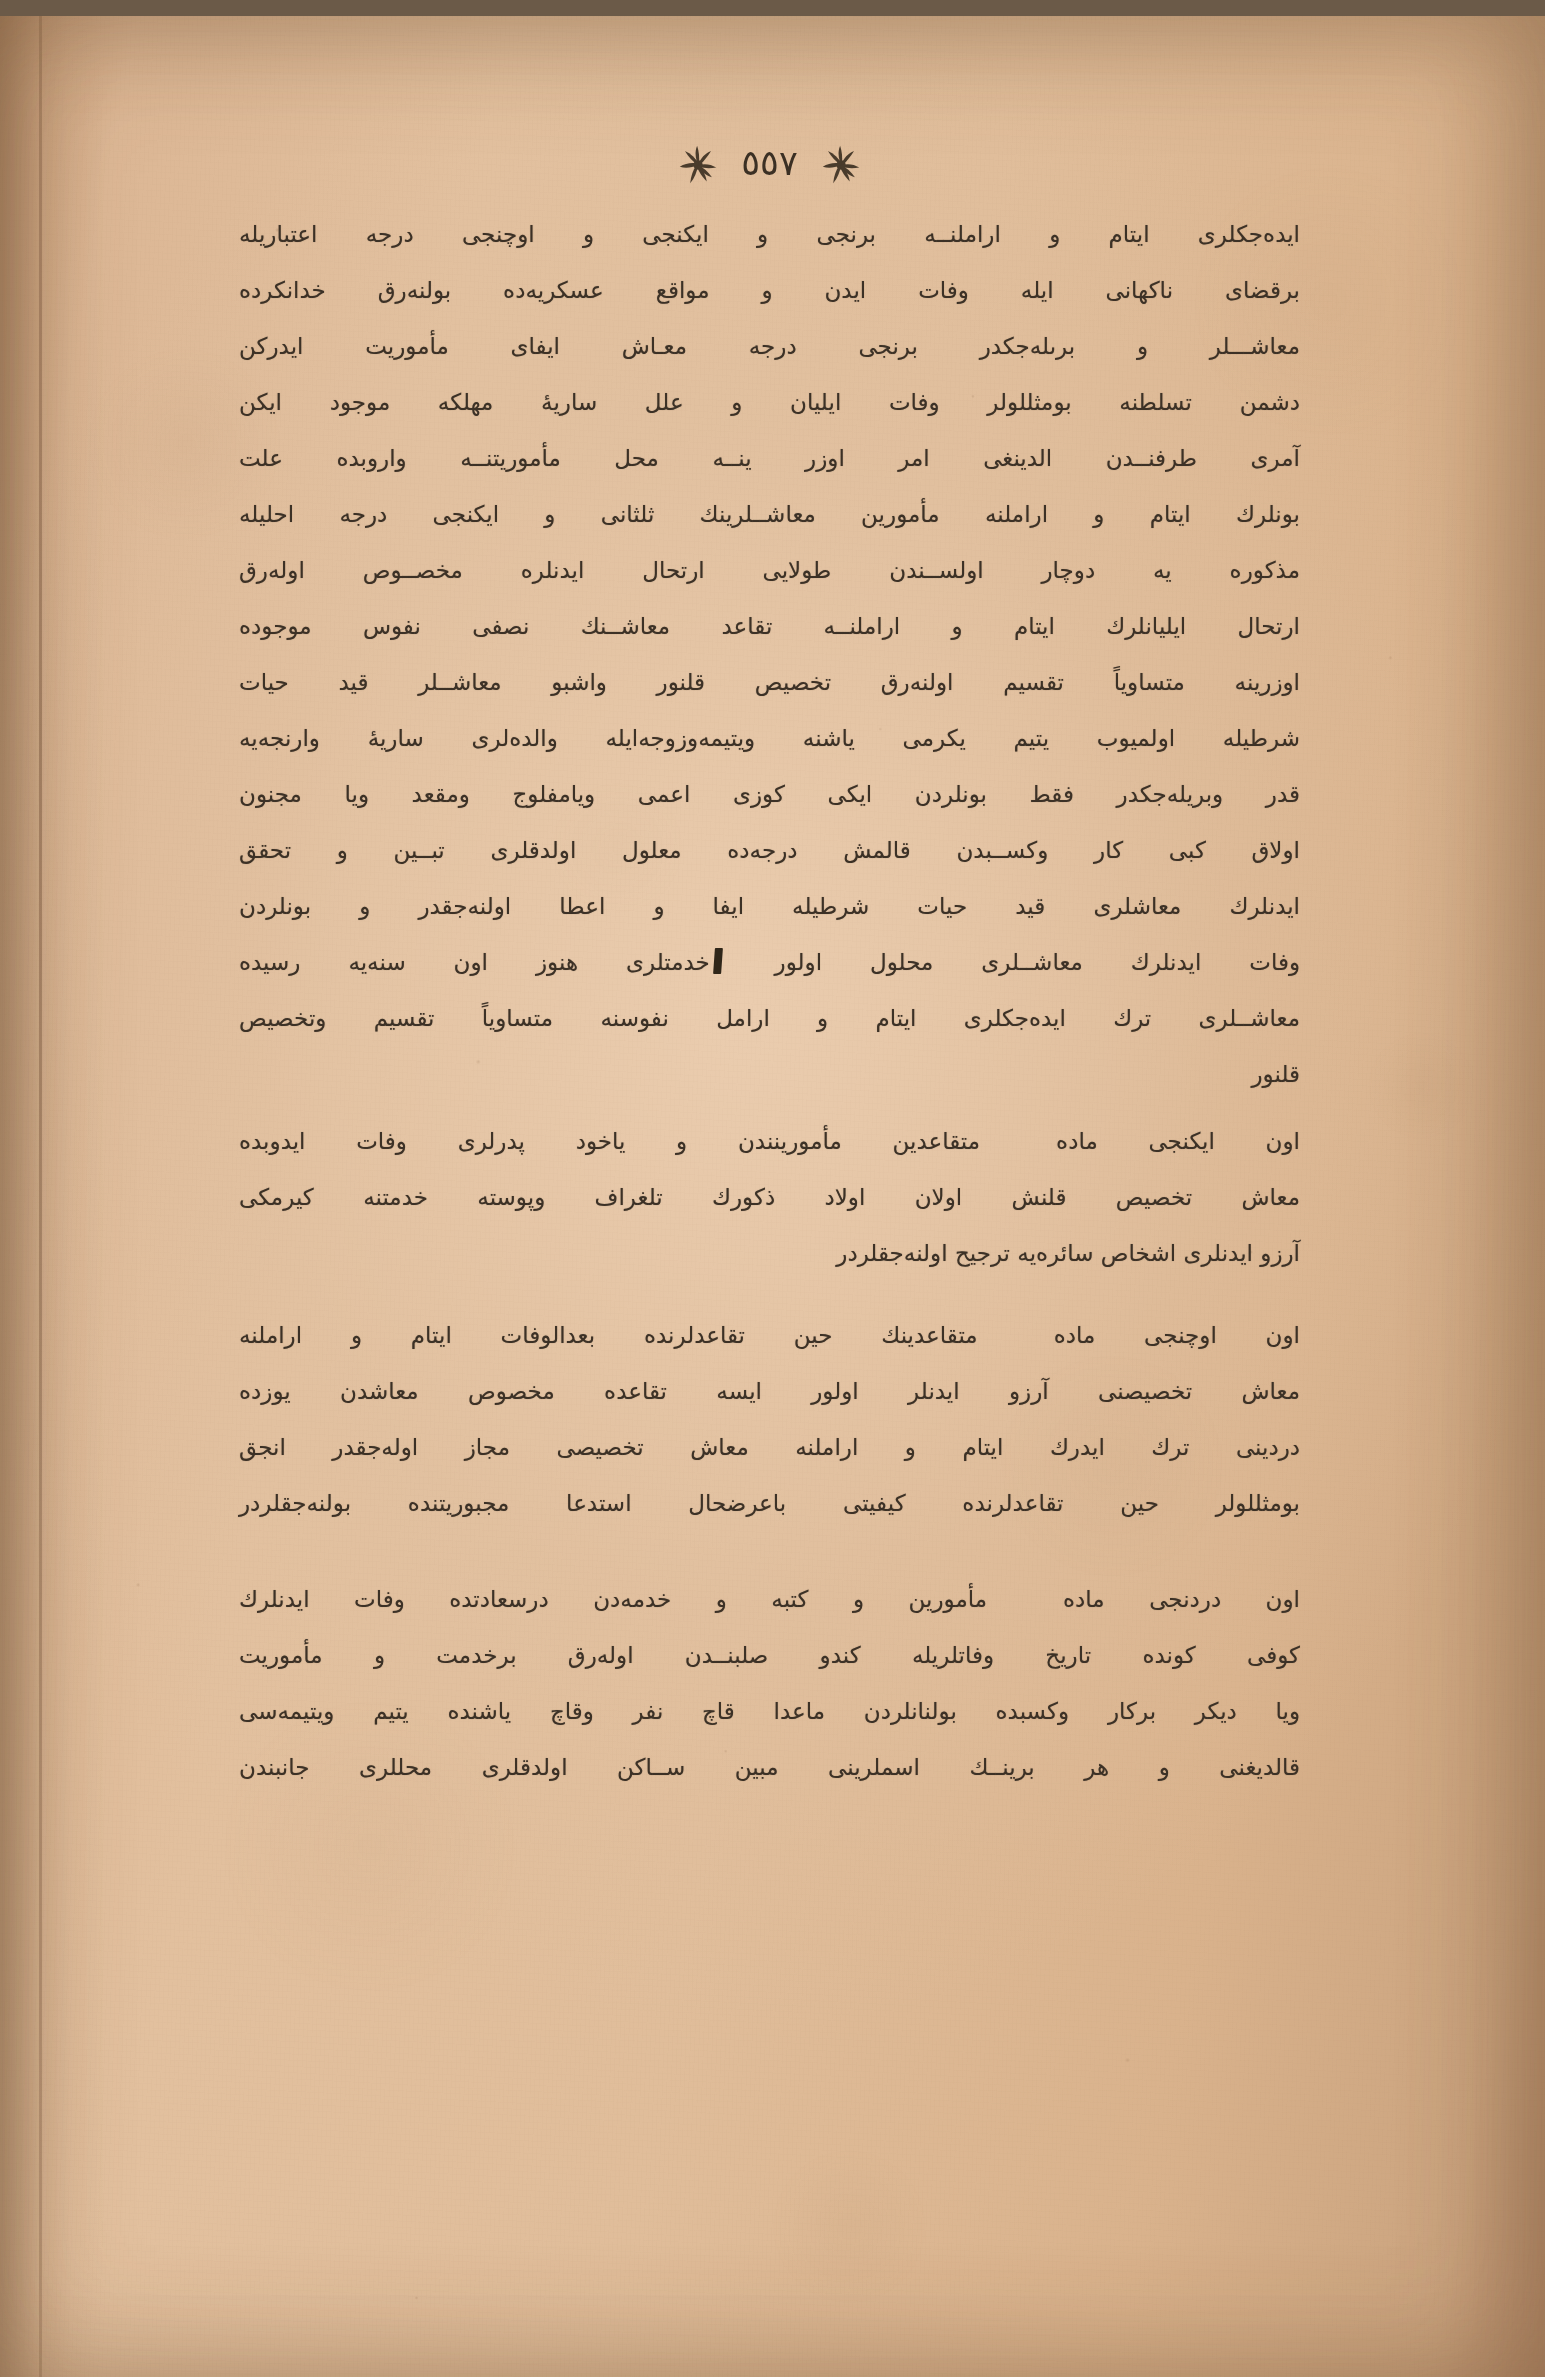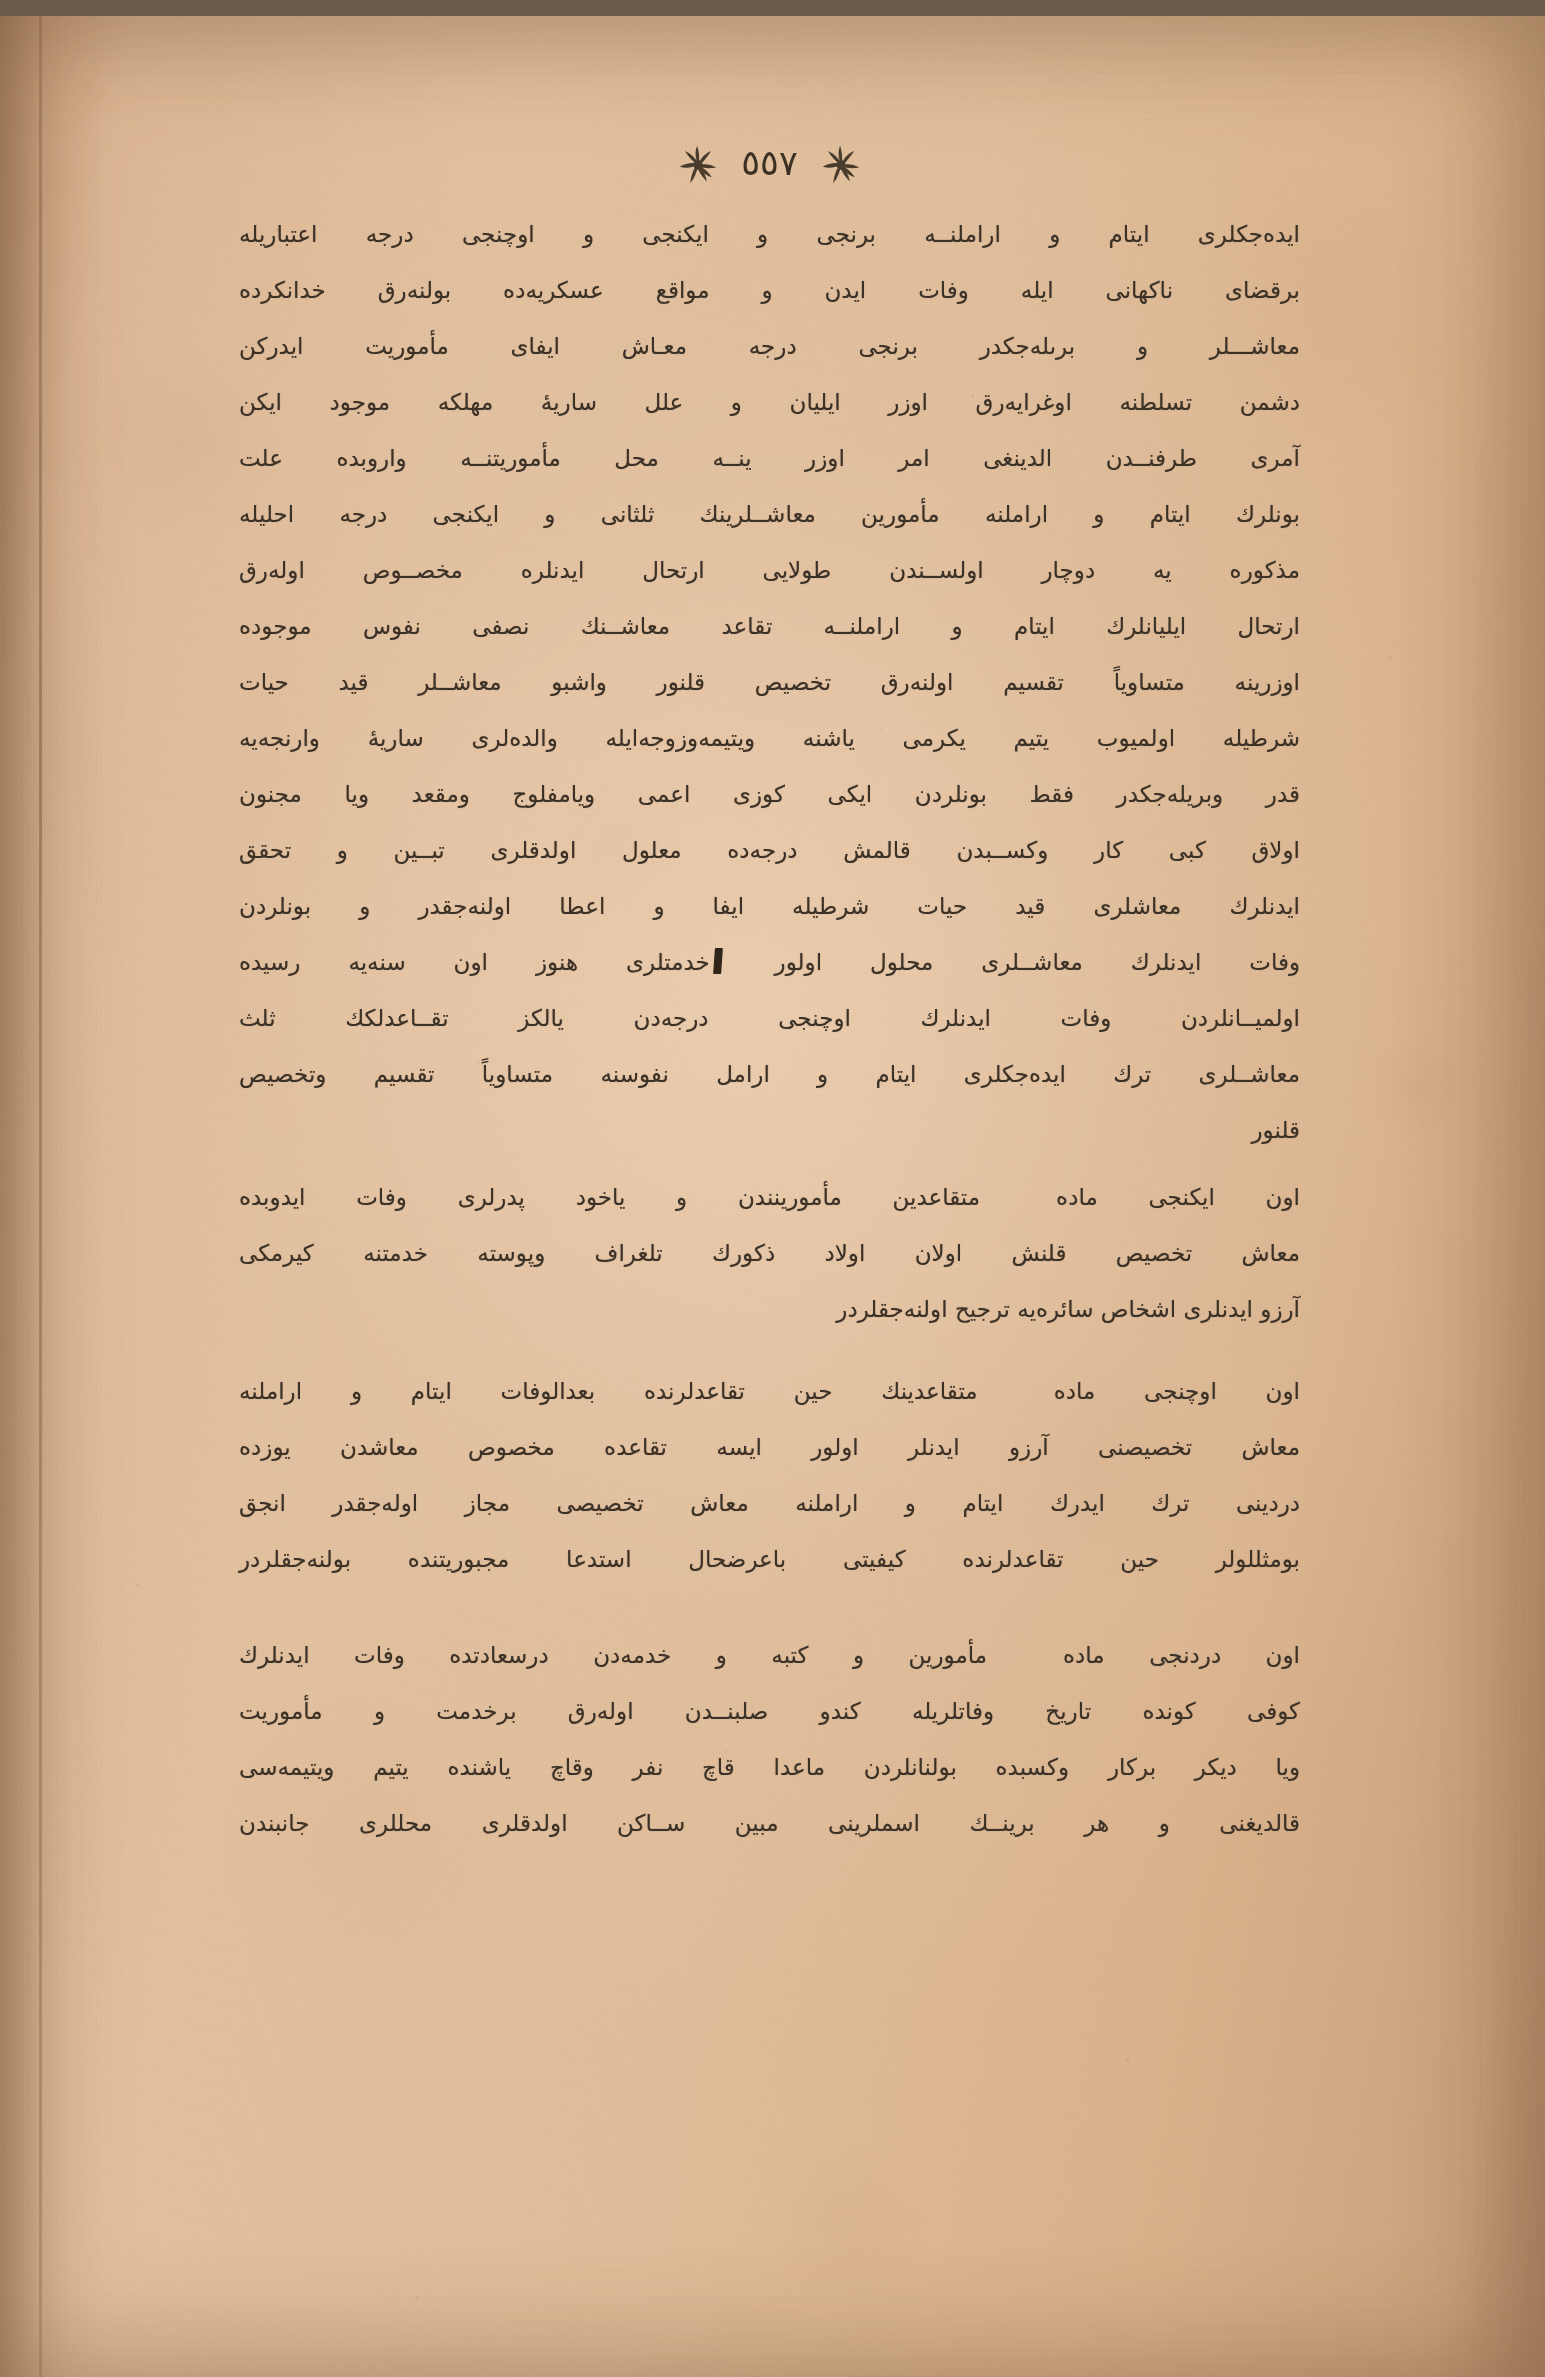--- a/index.html
+++ b/index.html
@@ -266,34 +266,33 @@
       </span>
 
     </div>
 
     <div class="body-text">
 
       <div>
         <p class="para">ایدەجكلری ایتام و اراملنــه برنجی و ایكنجی و اوچنجی درجه اعتباریله</p>
         <p class="para">برقضای ناكهانی ایله وفات ایدن و مواقع عسكریەده بولنەرق خدانكرده</p>
         <p class="para">معاشـــلر و برىلەجكدر      برنجی درجه معـاش ایفای مأموریت ایدركن</p>
-        <p class="para">دشمن تسلطنه اوغرایەرق اوزر ایلیان و علل ساریۀ مهلكه موجود ایكن</p>
+        <p class="para">دشمن تسلطنه بومثللولر وفات ایلیان و علل ساریۀ مهلكه موجود ایكن</p>
         <p class="para">آمری طرفنــدن الدینغی امر اوزر ینــه محل مأموریتنــه واروبده علت</p>
         <p class="para">بونلرك ایتام و اراملنه مأمورین معاشــلرینك ثلثانی و ایكنجی درجه احلیله</p>
         <p class="para">مذكوره یه دوچار اولســندن طولایی ارتحال ایدنلره مخصــوص اولەرق</p>
         <p class="para">ارتحال ایلیانلرك ایتام و اراملنــه تقاعد معاشــنك نصفی نفوس موجوده</p>
         <p class="para">اوزرینه متساویاً تقسیم اولنەرق تخصیص قلنور واشبو معاشــلر قید حیات</p>
         <p class="para">شرطیله اولمیوب یتیم یكرمی یاشنه ویتیمەوزوجەایله والدەلری ساریۀ وارنجەیه</p>
         <p class="para">قدر وبریلەجكدر فقط بونلردن ایكی كوزی اعمی ویامفلوج ومقعد ویا مجنون</p>
         <p class="para">اولاق كبی كار وكســبدن قالمش درجەده معلول اولدقلری تبــین و تحقق</p>
         <p class="para">ایدنلرك معاشلری قید حیات شرطیله ایفا و اعطا اولنەجقدر      و بونلردن</p>
         <p class="para">
           <span>وفات ایدنلرك معاشــلری محلول اولور </span><span class="ink-mark"></span><span>خدمتلری هنوز اون سنەیه رسیده</span>
         </p>
-        <p class="para">اولمیــانلردن وفات ایدنلرك اوچنجی درجەدن یالكز تقــاعدلكك ثلث</p>
         <p class="para">معاشــلری ترك ایدەجكلری ایتام و ارامل نفوسنه متساویاً تقسیم وتخصیص</p>
         <p class="para short-line">قلنور</p>
       </div>
 
       <div class="gap-sm">
         <p class="para"><span class="heading-word">اون ایكنجی ماده</span><span class="wide-gap"></span><span>متقاعدین مأمورینندن و یاخود پدرلری وفات ایدوبده</span></p>
         <p class="para">معاش تخصیص قلنش اولان اولاد ذكورك تلغراف وپوسته خدمتنه كیرمكی</p>
         <p class="para ragged">آرزو ایدنلری اشخاص سائرەیه ترجیح اولنەجقلردر</p>
       </div>
 

